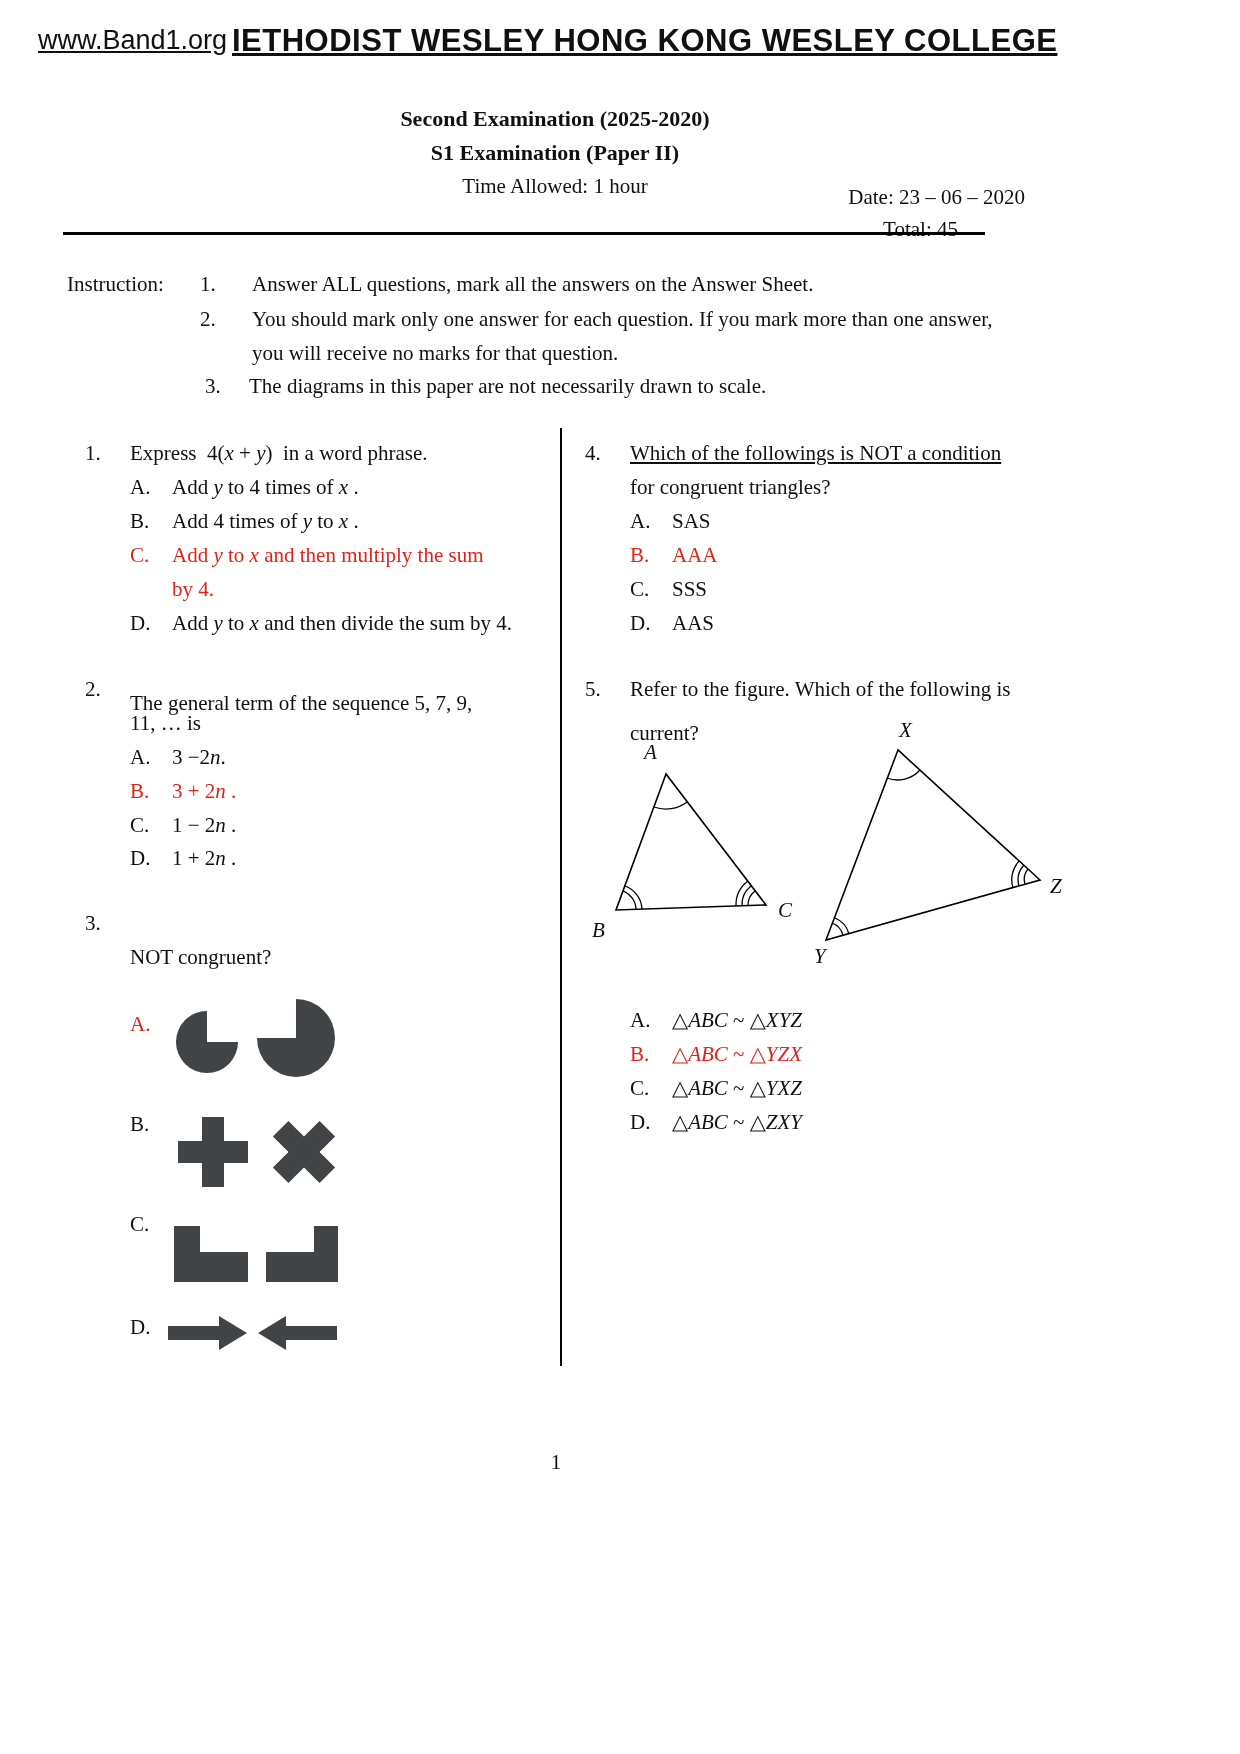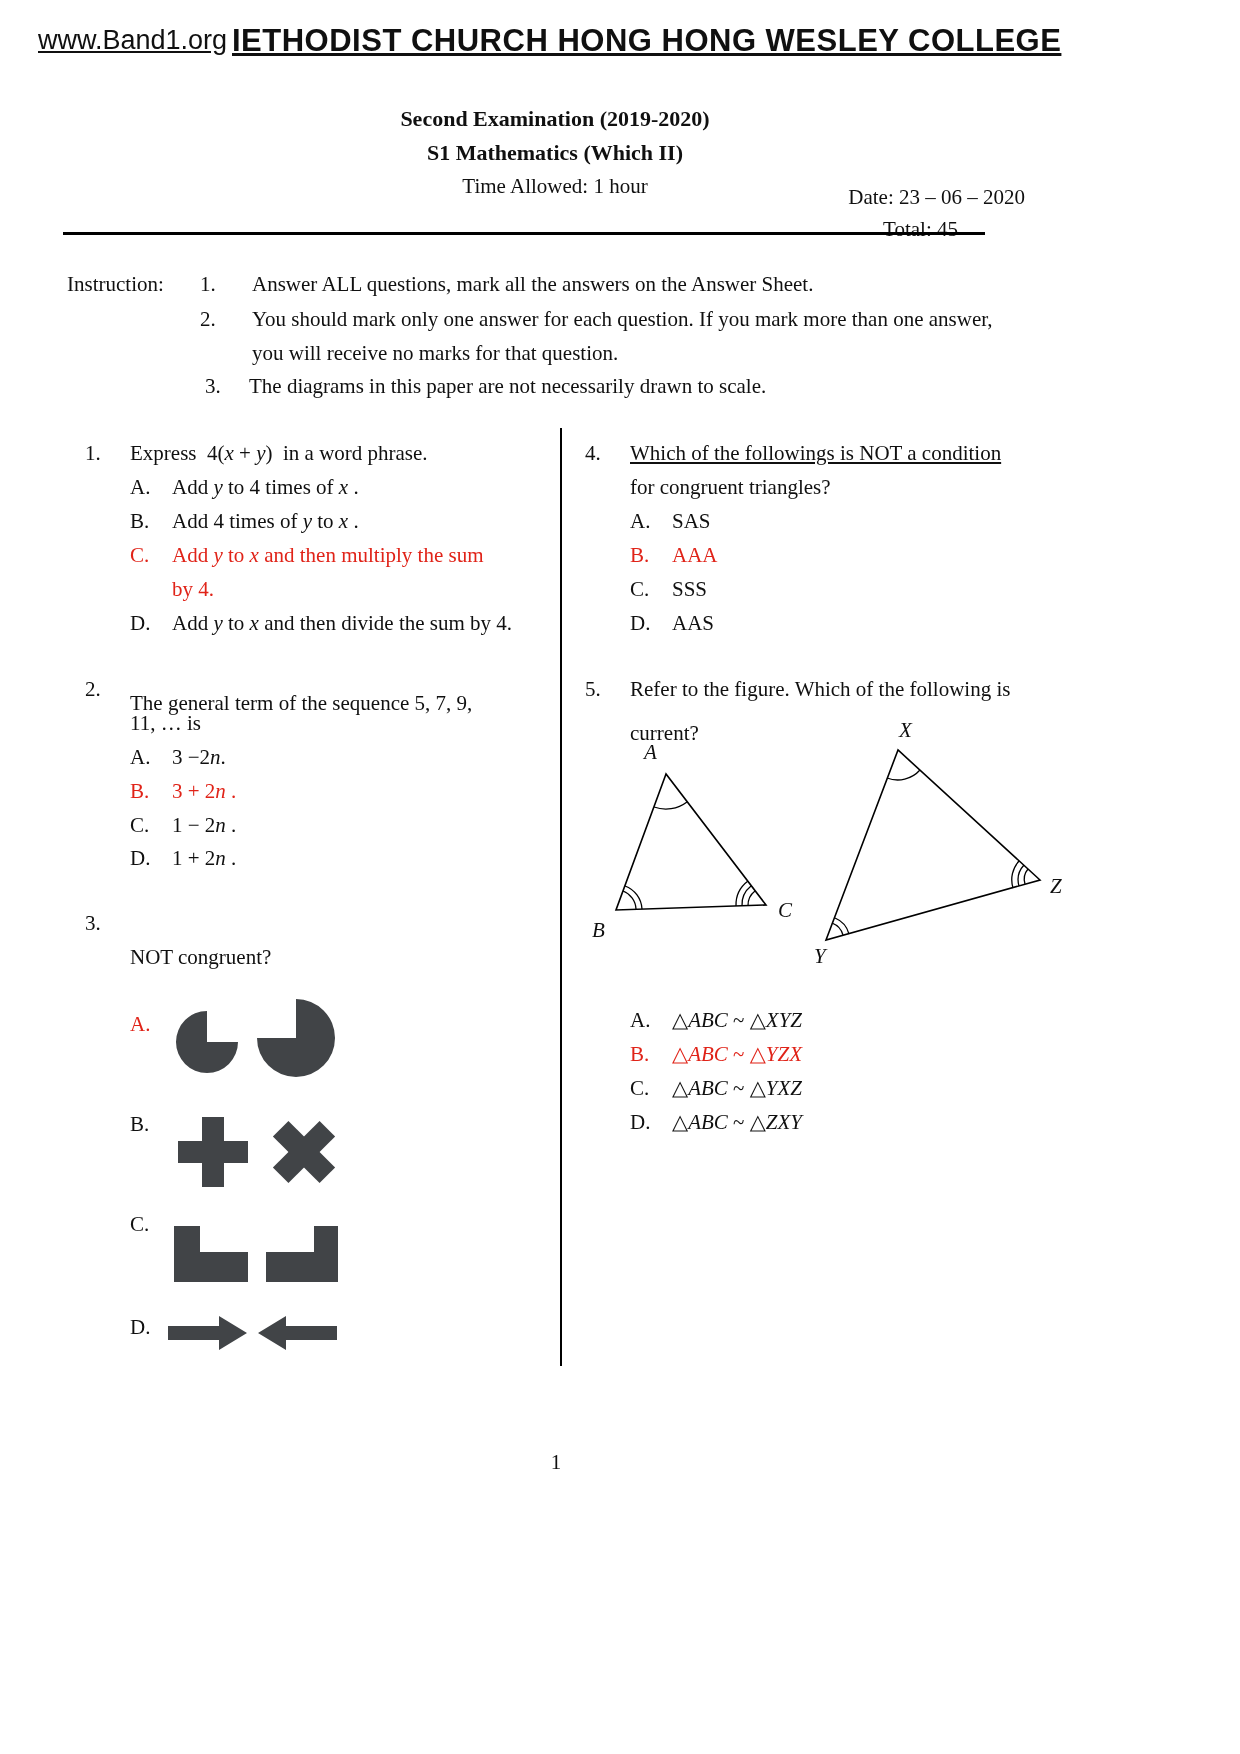--- a/index.html
+++ b/index.html
@@ -21,24 +21,24 @@
   .shape { fill:var(--shape, #414447); }
   .tri { fill:none; stroke:#000; stroke-width:1.6; }
   .arc { fill:none; stroke:#000; stroke-width:1.3; }
 </style>
 </head>
 <body>
 
 <div class="page">
 
   <div class="t sans" style="left:38px; top:24px; font-size:27px;">www.Band1.org</div>
-  <div class="t sans" style="left:232px; top:22px; font-size:31px; font-weight:600; letter-spacing:0.5px;">IETHODIST CHURCH HONG HONG WESLEY COLLEGE</div>
+  <div class="t sans" style="left:232px; top:22px; font-size:31px; font-weight:600; letter-spacing:0.5px;">IETHODIST WESLEY HONG KONG WESLEY COLLEGE</div>
 
-  <div class="t b center" style="left:0px; top:106px; width:1110px; font-size:22px;">Second Examination (2019-2020)</div>
-  <div class="t b center" style="left:0px; top:140px; width:1110px; font-size:22px;">S1 Mathematics (Which II)</div>
+  <div class="t b center" style="left:0px; top:106px; width:1110px; font-size:22px;">Second Examination (2025-2020)</div>
+  <div class="t b center" style="left:0px; top:140px; width:1110px; font-size:22px;">S1 Examination (Paper II)</div>
   <div class="t center" style="left:0px; top:174px; width:1110px;">Time Allowed: 1 hour</div>
   <div class="t right" style="left:800px; top:174px; width:225px;">Date: 23 – 06 – 2020</div>
   <div class="t right" style="left:800px; top:206px; width:158px;">Total: 45</div>
   <div class="rule" style="left:63px; top:232px; width:922px; height:3px;"></div>
 
   <div class="t" style="left:67px; top:272px;">Instruction:</div>
   <div class="t" style="left:200px; top:272px;">1.</div>
   <div class="t" style="left:252px; top:272px;">Answer ALL questions, mark all the answers on the Answer Sheet.</div>
   <div class="t" style="left:200px; top:307px;">2.</div>
   <div class="t" style="left:252px; top:341px;">you will receive no marks for that question.</div>

